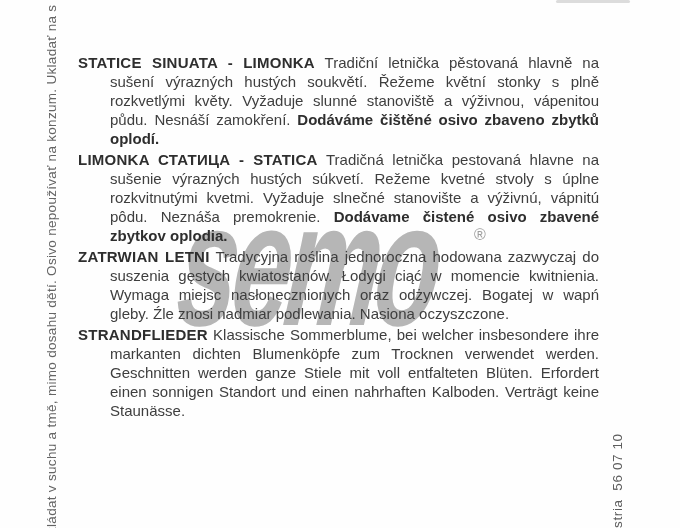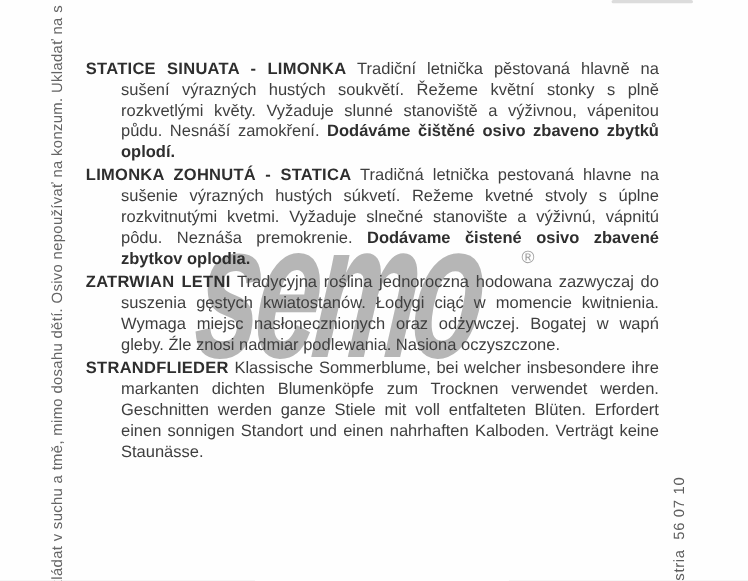--- a/index.html
+++ b/index.html
@@ -90,21 +90,21 @@
 
   <div class="margin-note right">ustria  56 07 10</div>
 
   <div class="content">
 
     <p>
       <b class="head">STATICE SINUATA - LIMONKA</b><span> Tradiční letnička pěstovaná hlavně na sušení výrazných hustých soukvětí. Řežeme květní stonky s plně rozkvetlými květy. Vyžaduje slunné stanoviště a výživnou, vápenitou půdu. Nesnáší zamokření. </span><b class="tail">Dodáváme čištěné osivo zbaveno zbytků oplodí.</b>
     </p>
 
     <p>
-      <b class="head">LIMONKA ZOHNUTÁ - STATICA</b><span> Tradičná letnička pestovaná hlavne na sušenie výrazných hustých súkvetí. Režeme kvetné stvoly s úplne rozkvitnutými kvetmi. Vyžaduje slnečné stanovište a výživnú, vápnitú pôdu. Neznáša premokrenie. </span><b class="tail">Dodávame čistené osivo zbavené zbytkov oplodia.</b>
+      <b class="head">LIMONKA СТАТИЦА - STATICA</b><span> Tradičná letnička pestovaná hlavne na sušenie výrazných hustých súkvetí. Režeme kvetné stvoly s úplne rozkvitnutými kvetmi. Vyžaduje slnečné stanovište a výživnú, vápnitú pôdu. Neznáša premokrenie. </span><b class="tail">Dodávame čistené osivo zbavené zbytkov oplodia.</b>
     </p>
 
     <p>
       <b class="head">ZATRWIAN LETNI</b><span> Tradycyjna roślina jednoroczna hodowana zazwyczaj do suszenia gęstych kwiatostanów. Łodygi ciąć w momencie kwitnienia. Wymaga miejsc nasłonecznionych oraz odżywczej. Bogatej w wapń gleby. Źle znosi nadmiar podlewania. Nasiona oczyszczone.</span><b class="tail"></b>
     </p>
 
     <p>
       <b class="head">STRANDFLIEDER</b><span> Klassische Sommerblume, bei welcher insbesondere ihre markanten dichten Blumenköpfe zum Trocknen verwendet werden. Geschnitten werden ganze Stiele mit voll entfalteten Blüten. Erfordert einen sonnigen Standort und einen nahrhaften Kalboden. Verträgt keine Staunässe.</span><b class="tail"></b>
     </p>
 

